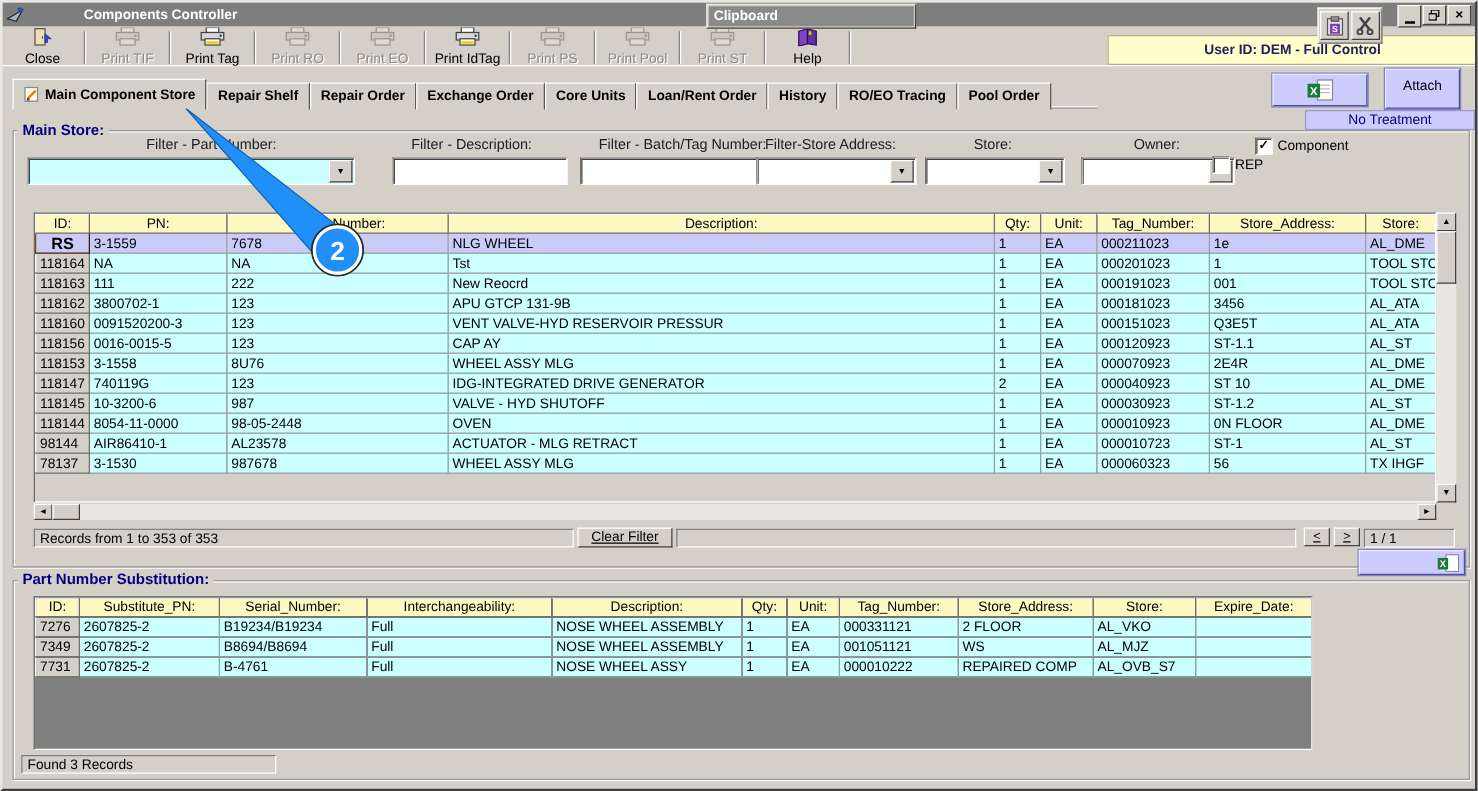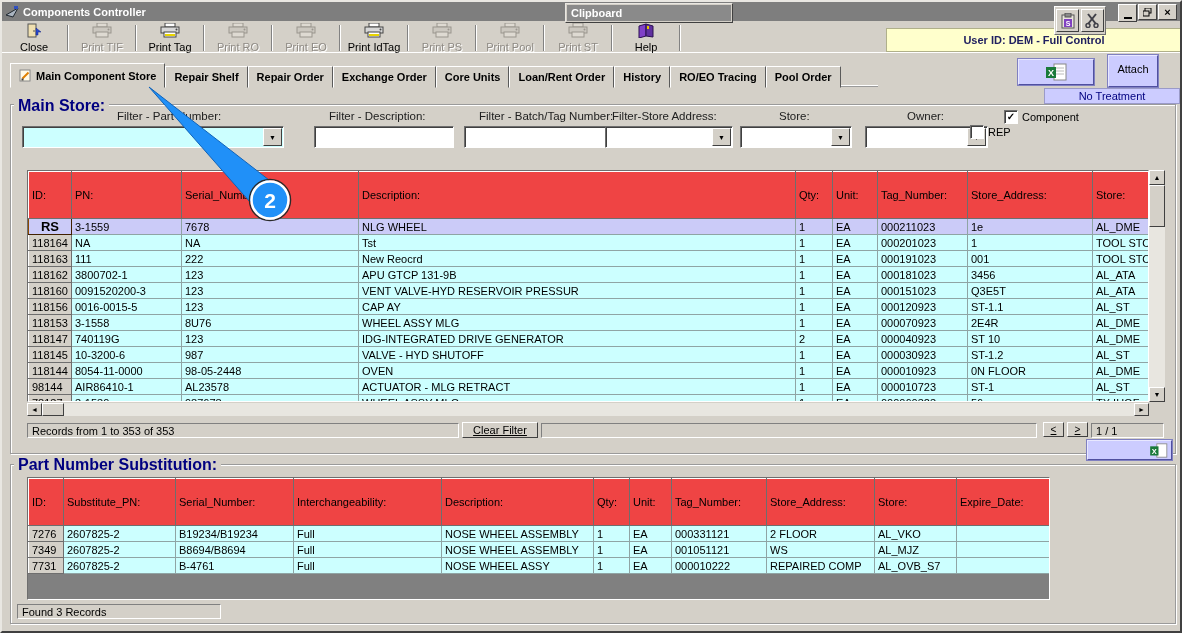--- a/index.html
+++ b/index.html
@@ -4,21 +4,21 @@
 <style>
   html,body{margin:0;padding:0;background:#9aa0a8;}
   .app{position:relative;width:1182px;height:633px;background:#d4d0c8;
        font-family:"Liberation Sans",sans-serif;font-size:11px;color:#000;
        border-top:2px solid #e9e7e2;border-left:2px solid #e9e7e2;
        border-right:2px solid #404040;border-bottom:2px solid #404040;
        box-sizing:border-box;overflow:hidden;}
   
   .titlebar{position:absolute;left:0;top:0;width:1178px;height:19px;background:#7e7e7e;
             display:flex;align-items:center;gap:4px;padding:0 3px;box-sizing:border-box;}
-  .titletext{color:#fff;font-weight:bold;font-size:11px;}
+  .titletext{color:#fff;font-weight:bold;font-size:11px;margin-left:44px;}
   .winbtns{position:absolute;right:3px;top:2px;display:flex;gap:1px;}
   .wbtn{width:17px;height:14px;background:#d4d0c8;border:1px solid;border-color:#fff #404040 #404040 #fff;
         display:flex;align-items:center;justify-content:center;font-size:9px;font-weight:bold;line-height:1;}
   .clipwin{position:absolute;left:563px;top:1px;width:168px;height:20px;background:#d4d0c8;
            border:1px solid;border-color:#e9e7e2 #404040 #404040 #e9e7e2;padding:1px;box-sizing:border-box;z-index:5;}
   .clipwin .ct{width:100%;height:100%;background:#8a8a8a;color:#fff;font-weight:bold;
            display:flex;align-items:center;padding-left:4px;box-sizing:border-box;}
   .minipanel{position:absolute;left:1052px;top:4px;width:50px;height:27px;background:#d4d0c8;
              border:1px solid;border-color:#fff #6e6e6e #6e6e6e #fff;display:flex;align-items:center;
              justify-content:center;gap:2px;z-index:4;}
@@ -37,38 +37,38 @@
           font-weight:bold;color:#202060;}
   
   .tabbar{position:absolute;left:8px;top:61px;display:flex;align-items:flex-end;z-index:2;}
   .tab{height:20px;background:#d4d0c8;border:1px solid;border-color:#fff #5a5a5a #d4d0c8 #fff;
        display:flex;align-items:center;gap:4px;padding:0 8px;font-weight:bold;white-space:nowrap;}
   .tab.active{height:23px;border-bottom:1px solid #d4d0c8;position:relative;z-index:3;}
   .tabline{position:absolute;left:8px;top:83px;width:868px;height:0;border-top:1px solid #fff;
            border-bottom:1px solid #9a9a9a;z-index:1;}
   
   .group{position:absolute;border:1px solid #9a9a9a;box-shadow:1px 1px 0 #ffffff, inset 1px 1px 0 #ffffff;}
-  .grouplabel{position:absolute;background:#d4d0c8;padding:0 4px;color:#000080;font-weight:bold;font-size:16px;z-index:2;}
+  .grouplabel{position:absolute;background:#d4d0c8;padding:0 4px;color:#000080;font-weight:bold;font-size:12px;z-index:2;}
   
   .flabel{position:absolute;top:108px;color:#202020;font-size:11.5px;white-space:nowrap;}
   .fin{position:absolute;top:124px;height:22px;background:#fff;border:1px solid;border-color:#6e6e6e #fff #fff #6e6e6e;
        box-shadow:inset 1px 1px 0 #404040;box-sizing:border-box;display:flex;}
   .fin .val{flex:1;padding:3px 3px 0 3px;font-size:11px;}
   .fin .drop{width:17px;background:#d4d0c8;border:1px solid;border-color:#fff #404040 #404040 #fff;
        display:flex;align-items:center;justify-content:center;font-size:7px;margin:1px;}
   .fin.cyan{background:#ccffff;}
   .chk{position:absolute;display:flex;align-items:center;gap:4px;}
   .chk .box{width:12px;height:12px;background:#fff;border:1px solid;border-color:#6e6e6e #fff #fff #6e6e6e;
        box-shadow:inset 1px 1px 0 #404040;display:flex;align-items:center;justify-content:center;
        font-size:10px;font-weight:bold;line-height:1;}
   
   .tblbox{position:absolute;border:1px solid;border-color:#6e6e6e #fff #fff #6e6e6e;overflow:hidden;box-sizing:border-box;}
   table.grid{border-collapse:collapse;table-layout:fixed;font-size:11px;}
-  .grid th{background:#ef4444;border:1px solid;border-color:#fff #6e6e6e #6e6e6e #fff;
-           font-weight:normal;text-align:left;padding:16px 3px;height:14px;overflow:hidden;white-space:nowrap;}
+  .grid th{background:#fef9c3;border:1px solid;border-color:#fff #6e6e6e #6e6e6e #fff;
+           font-weight:normal;text-align:center;padding:0 3px;height:14px;overflow:hidden;white-space:nowrap;}
   .grid td{background:#ccffff;border:1px solid #8fa4a4;padding:0 3px;height:15px;overflow:hidden;white-space:nowrap;}
   .grid tr.sel td{background:#cbcbf8;}
   .grid td.idc{background:#d4d0c8;border:1px solid;border-color:#fff #6e6e6e #6e6e6e #fff;margin-left:40px;}
   .grid td.rs{background:#ff9a00;font-weight:bold;text-align:center;font-size:13px;
               border-color:#8a4a00 #402000 #402000 #8a4a00;}
   .subbox{background:#808080;}
   
   .vscroll{position:absolute;left:1147px;top:168px;width:16px;height:232px;background:#e8e6e0;}
   .hscroll{position:absolute;left:25px;top:401px;width:1122px;height:13px;background:#e8e6e0;}
   .sbtn{position:absolute;background:#d4d0c8;border:1px solid;border-color:#fff #404040 #404040 #fff;
@@ -281,21 +281,21 @@
   <button class="lavbtn" style="position:absolute;left:1016px;top:57px;width:76px;height:26px;">
     <svg width="22" height="18" viewBox="0 0 22 18">
         <rect x="9" y="1" width="12" height="16" fill="#fff" stroke="#888"></rect>
         <line x1="11" y1="5" x2="19" y2="5" stroke="#bbb"></line>
         <line x1="11" y1="8" x2="19" y2="8" stroke="#bbb"></line>
         <line x1="11" y1="11" x2="19" y2="11" stroke="#bbb"></line>
         <rect x="1" y="4" width="10" height="11" fill="#1a7a3a"></rect>
         <text x="6" y="13" font-size="9" fill="#fff" text-anchor="middle" font-weight="bold" font-family="Liberation Sans, sans-serif">X</text>
       </svg>
   </button>
-  <button class="lavbtn" style="position:absolute;left:1106px;top:53px;width:50px;height:32px;flex-direction:column;gap:0;padding:12px;">
+  <button class="lavbtn" style="position:absolute;left:1106px;top:53px;width:60px;height:32px;flex-direction:column;gap:0;padding:12px;">
     <svg width="22" height="16" viewBox="0 0 22 16">
         <rect x="4" y="1" width="15" height="12" fill="#ffe34d" stroke="#a08000" transform="rotate(-8 11 7)"></rect>
         <polygon points="16,2 20,6 16,6" fill="#fff0a0" stroke="#a08000"></polygon>
       </svg>
     <span style="font-size:11px;margin-top:-4px">Attach</span>
   </button>
   <div class="notreat">No Treatment</div>
 
   <span class="grouplabel" style="left:12px;top:95px;">Main Store:</span>
   <div class="group" style="left:8px;top:102px;width:1164px;height:348px;"></div>

